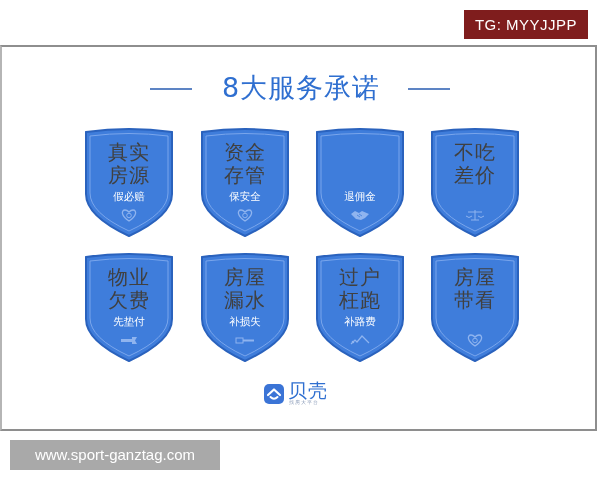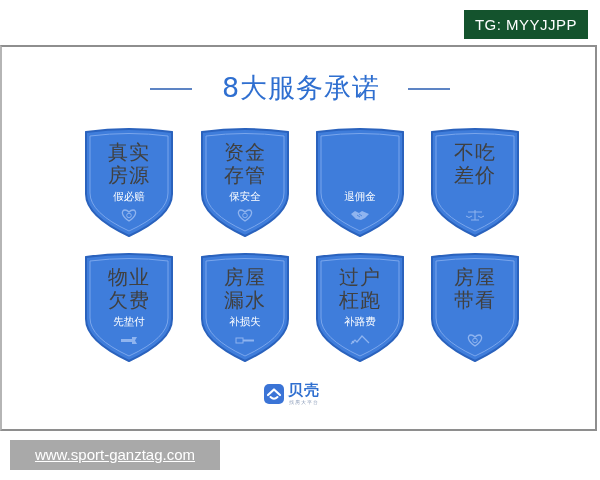--- a/index.html
+++ b/index.html
@@ -23,21 +23,21 @@
       border-bottom: 2px solid #8e8e8e;
       box-sizing: border-box;
       background: #ffffff;
     }
     .tag-badge {
       position: absolute;
       left: 464px;
       top: 10px;
       width: 124px;
       height: 29px;
-      background: #14532d;
+      background: #7f1d1d;
       color: #ffffff;
       font-family: "Liberation Sans", sans-serif;
       font-size: 15px;
       line-height: 29px;
       text-align: center;
       letter-spacing: 0.5px;
     }
     .title-row {
       position: absolute;
       left: 0;
@@ -121,22 +121,22 @@
       top: 4px;
       width: 20px;
       height: 20px;
       border-radius: 5px;
       background: #3b74d6;
     }
     .logo-name {
       position: absolute;
       left: 24px;
       top: 2px;
-      font-size: 15px;
-      font-weight: bold;
+      font-size: 19px;
+      font-weight: normal;
       color: #2f6fd0;
       line-height: 16px;
       letter-spacing: 1px;
       text-align: right;
     }
     .logo-slogan {
       position: absolute;
       left: 25px;
       top: 19px;
       font-size: 5px;
@@ -149,21 +149,20 @@
       left: 10px;
       top: 440px;
       width: 210px;
       height: 30px;
       background: #a9a9a9;
       color: #ffffff;
       font-family: "Liberation Sans", sans-serif;
       font-size: 15px;
       line-height: 30px;
       text-align: center;
-      text-decoration: underline;
     }
   </style>
 </head>
 <body>
 
 <div class="tag-badge">TG: MYYJJPP</div>
 
 <div class="frame"></div>
 
 <div class="title-row">

